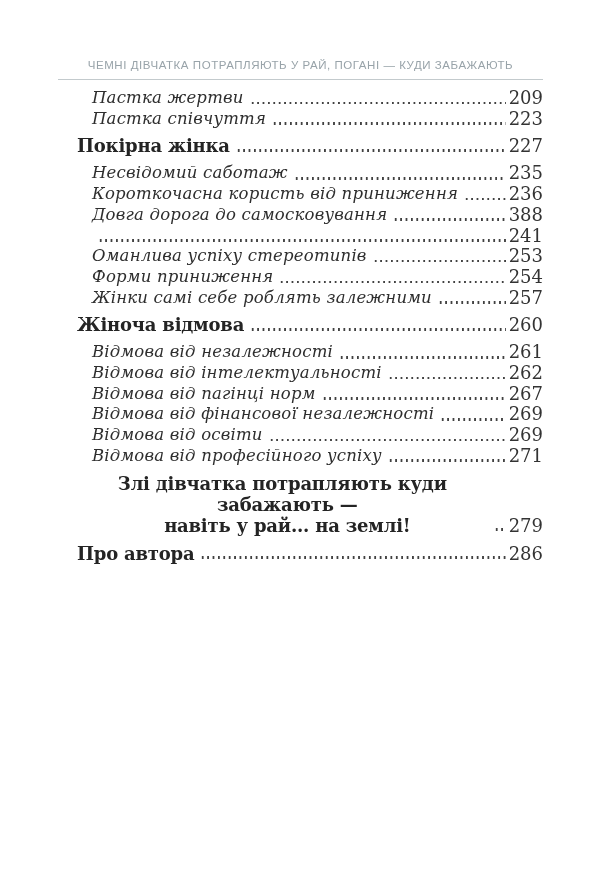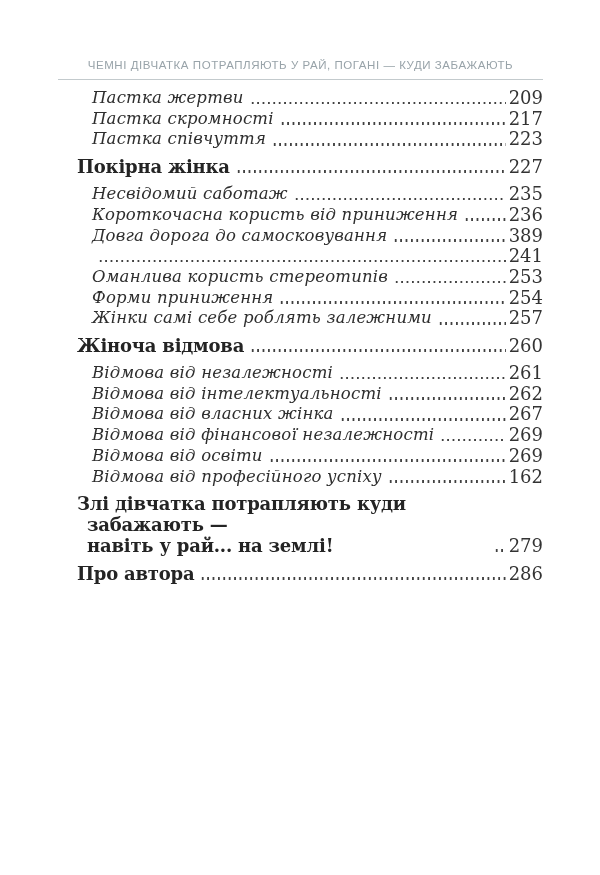--- a/index.html
+++ b/index.html
@@ -55,20 +55,21 @@
     font-weight:bold;
     color:var(--c-heading);
     padding-left:19px;
     margin:6px 0 7px 0;
   }
   .toc-row.main .toc-label{
     white-space:pre-line;
     letter-spacing:-0.2px;
     padding-left:10px;
     text-indent:-10px;
+    text-align:center;
   }
   .toc-label{
     flex:0 1 auto;
   }
   .toc-leader{
     flex:1 1 auto;
     min-width:12px;
     align-self:flex-end;
     height:2.6px;
     margin:0 3px 4.5px 6px;
@@ -91,25 +92,20 @@
 <div class="page">
   <div class="running-head">ЧЕМНІ ДІВЧАТКА ПОТРАПЛЯЮТЬ У РАЙ, ПОГАНІ — КУДИ ЗАБАЖАЮТЬ</div>
 
   <div class="toc">
   <div class="toc-row sub">
     <span class="toc-label">Пастка жертви</span>
     <span class="toc-leader"></span>
     <span class="toc-page">209</span>
   </div>
 
-  <div class="toc-row sub">
-    <span class="toc-label">Пастка скромності</span>
-    <span class="toc-leader"></span>
-    <span class="toc-page">217</span>
-  </div>
 
   <div class="toc-row sub">
     <span class="toc-label">Пастка співчуття</span>
     <span class="toc-leader"></span>
     <span class="toc-page">223</span>
   </div>
 
   <div class="toc-row main">
     <span class="toc-label">Покірна жінка</span>
     <span class="toc-leader"></span>
@@ -124,30 +120,30 @@
 
   <div class="toc-row sub">
     <span class="toc-label">Короткочасна користь від приниження</span>
     <span class="toc-leader"></span>
     <span class="toc-page">236</span>
   </div>
 
   <div class="toc-row sub">
     <span class="toc-label">Довга дорога до самосковування</span>
     <span class="toc-leader"></span>
-    <span class="toc-page">389</span>
+    <span class="toc-page">388</span>
   </div>
 
   <div class="toc-row sub">
     <span class="toc-leader"></span>
     <span class="toc-page">241</span>
   </div>
 
   <div class="toc-row sub">
-    <span class="toc-label">Оманлива користь стереотипів</span>
+    <span class="toc-label">Оманлива успіху стереотипів</span>
     <span class="toc-leader"></span>
     <span class="toc-page">253</span>
   </div>
 
   <div class="toc-row sub">
     <span class="toc-label">Форми приниження</span>
     <span class="toc-leader"></span>
     <span class="toc-page">254</span>
   </div>
 
@@ -170,41 +166,41 @@
   </div>
 
   <div class="toc-row sub">
     <span class="toc-label">Відмова від інтелектуальності</span>
     <span class="toc-leader"></span>
     <span class="toc-page">262</span>
   </div>
 
 
   <div class="toc-row sub">
-    <span class="toc-label">Відмова від власних жінка</span>
+    <span class="toc-label">Відмова від пагінці норм</span>
     <span class="toc-leader"></span>
     <span class="toc-page">267</span>
   </div>
 
   <div class="toc-row sub">
     <span class="toc-label">Відмова від фінансової незалежності</span>
     <span class="toc-leader"></span>
     <span class="toc-page">269</span>
   </div>
 
   <div class="toc-row sub">
     <span class="toc-label">Відмова від освіти</span>
     <span class="toc-leader"></span>
     <span class="toc-page">269</span>
   </div>
 
   <div class="toc-row sub">
     <span class="toc-label">Відмова від професійного успіху</span>
     <span class="toc-leader"></span>
-    <span class="toc-page">162</span>
+    <span class="toc-page">271</span>
   </div>
 
   <div class="toc-row main">
     <span class="toc-label">Злі дівчатка потрапляють куди забажають —
 навіть у рай... на землі!</span>
     <span class="toc-leader"></span>
     <span class="toc-page">279</span>
   </div>
 
   <div class="toc-row main">

